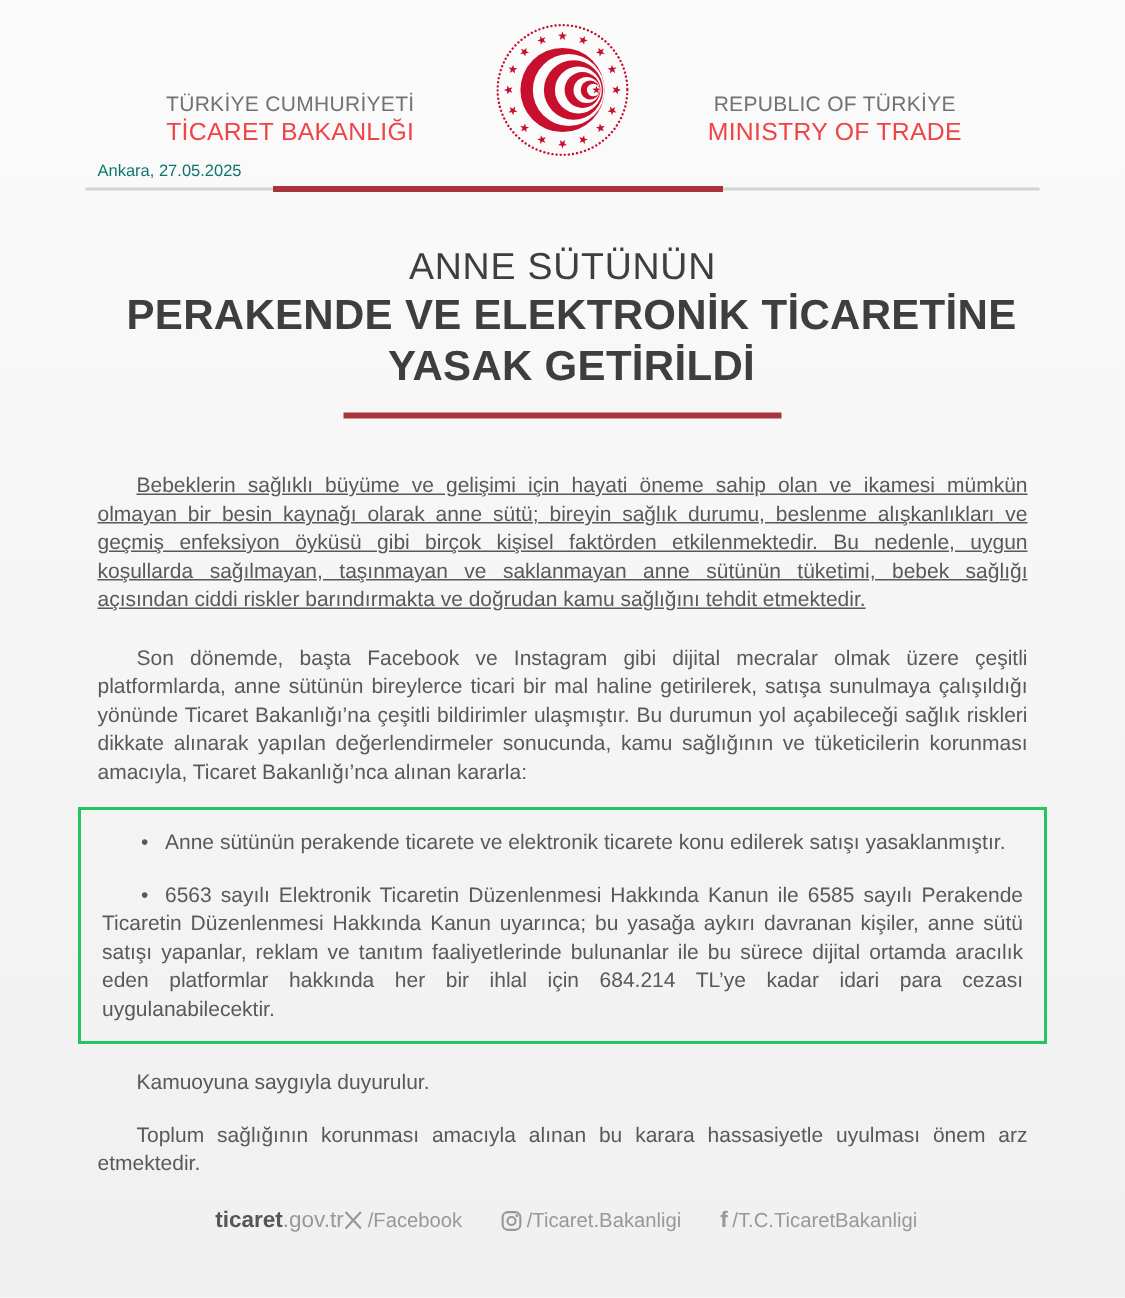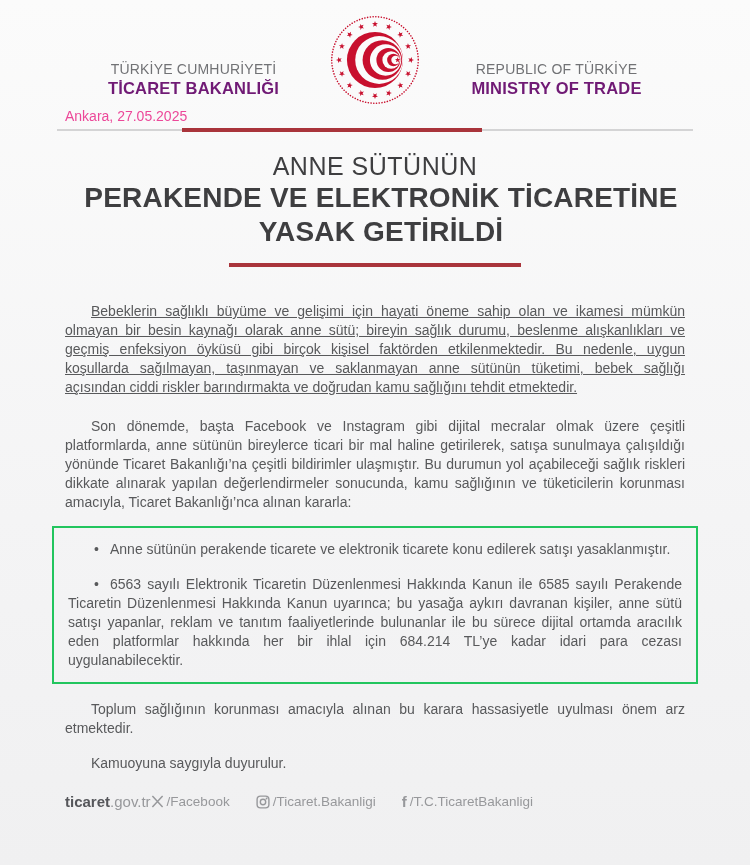--- a/index.html
+++ b/index.html
@@ -6,44 +6,44 @@
   html,body { width:750px; height:865px; }
   body {
     font-family:"Liberation Sans", sans-serif;
     background:linear-gradient(180deg,#fbfbfb 0%,#f4f4f5 60%,#f0f0f1 100%);
     color:#58595B;
     overflow:hidden;
   }
   .header { display:flex; align-items:center; justify-content:center; gap:28px; padding-top:14px; }
   .hdr-block { width:215px; text-align:center;margin-top:39px; }
   .hdr-line1 { font-size:14px; color:#717275; letter-spacing:.2px; }
-  .hdr-line2 { font-size:16.5px; font-weight:700; color:#701a75; letter-spacing:.2px; margin-top:2px; }
+  .hdr-line2 { font-size:16.5px; font-weight:400; color:#ef4444; letter-spacing:.2px; margin-top:2px; }
   .logo-wrap { width:92px; height:92px; flex:0 0 auto; }
 
-  .dateline { margin:2px 65px 0; font-size:14px; color:#ec4899; }
+  .dateline { margin:2px 65px 0; font-size:11px; color:#0f766e; }
   .divider { position:relative; margin:4px 57px 0; height:5px; }
   .divider-gray { position:absolute; top:1px; left:0; right:0; height:2px; background:#d4d4d5; }
   .divider-red { position:absolute; top:0; left:125px; width:300px; height:4px; background:#A9343B; }
 
-  .title { margin-top:18px; text-align:center; color:#3E3E40; }
+  .title { margin-top:34px; text-align:center; color:#3E3E40; }
   .title-l1 { font-size:25px; font-weight:400; letter-spacing:.5px; line-height:30px; }
   .title-l2, .title-l3 { font-size:28px; font-weight:800; letter-spacing:.2px; line-height:34px;padding-left:12px; }
   .red-rule { width:292px; height:4px; background:#A9343B; margin:14px auto 0; }
 
   .body-text p { margin:20px 65px 0; font-size:14px; line-height:19px; text-align:justify; text-indent:26px; }
   .body-text p.first { margin-top:35px;text-decoration:underline; }
 
   .law-box { margin:14px 52px 0; border:2px solid #22c55e; padding:12px 14px; background:transparent; }
   .law-box p { font-size:14px; line-height:19px; text-align:justify; text-indent:26px; margin-top:16px; }
   .law-box p:first-child { margin-top:0; }
   .bullet { display:inline-block; width:16px; text-indent:0; }
 
   .closing p { margin:16px 65px 0; font-size:14px; line-height:19px; text-align:justify; text-indent:26px; }
 
-  .footer { display:flex; justify-content:flex-start; align-items:center; margin:20px 60px 0 65px; }
+  .footer { display:flex; justify-content:center; align-items:center; margin:20px 60px 0 65px; }
   .site { font-size:15px; color:#97989B; }
   .site .site-bold { font-weight:700; color:#55565A; }
   .social { display:flex; align-items:center; gap:26px; font-size:13.5px; color:#97989B; }
   .social-item { display:flex; align-items:center; gap:3px; }
   .f-glyph { font-weight:700; font-size:15px; color:#97989B; }
 </style>
 </head>
 <body>
 
 <div class="header">
@@ -113,22 +113,22 @@
   <p class="first">Bebeklerin sağlıklı büyüme ve gelişimi için hayati öneme sahip olan ve ikamesi mümkün olmayan bir besin kaynağı olarak anne sütü; bireyin sağlık durumu, beslenme alışkanlıkları ve geçmiş enfeksiyon öyküsü gibi birçok kişisel faktörden etkilenmektedir. Bu nedenle, uygun koşullarda sağılmayan, taşınmayan ve saklanmayan anne sütünün tüketimi, bebek sağlığı açısından ciddi riskler barındırmakta ve doğrudan kamu sağlığını tehdit etmektedir.</p>
   <p>Son dönemde, başta Facebook ve Instagram gibi dijital mecralar olmak üzere çeşitli platformlarda, anne sütünün bireylerce ticari bir mal haline getirilerek, satışa sunulmaya çalışıldığı yönünde Ticaret Bakanlığı’na çeşitli bildirimler ulaşmıştır. Bu durumun yol açabileceği sağlık riskleri dikkate alınarak yapılan değerlendirmeler sonucunda, kamu sağlığının ve tüketicilerin korunması amacıyla, Ticaret Bakanlığı’nca alınan kararla:</p>
 </div>
 
 <div class="law-box">
   <p><span class="bullet">•</span><span>Anne sütünün perakende ticarete ve elektronik ticarete konu edilerek satışı yasaklanmıştır.</span></p>
   <p><span class="bullet">•</span><span>6563 sayılı Elektronik Ticaretin Düzenlenmesi Hakkında Kanun ile 6585 sayılı Perakende Ticaretin Düzenlenmesi Hakkında Kanun uyarınca; bu yasağa aykırı davranan kişiler, anne sütü satışı yapanlar, reklam ve tanıtım faaliyetlerinde bulunanlar ile bu sürece dijital ortamda aracılık eden platformlar hakkında her bir ihlal için 684.214 TL’ye kadar idari para cezası uygulanabilecektir.</span></p>
 </div>
 
 <div class="closing">
+  <p>Kamuoyuna saygıyla duyurulur.</p>
   <p>Toplum sağlığının korunması amacıyla alınan bu karara hassasiyetle uyulması önem arz etmektedir.</p>
-  <p>Kamuoyuna saygıyla duyurulur.</p>
 </div>
 
 <div class="footer">
   <div class="site"><span class="site-bold">ticaret</span><span>.gov.tr</span></div>
 
   <div class="social">
     <div class="social-item">
       <svg width="13" height="13" viewBox="0 0 14 14" aria-hidden="true">
         <path d="M1.5 1 L12.5 13 M12.5 1 L1.5 13" stroke="#97989B" stroke-width="1.6" fill="none"></path>
       </svg>

